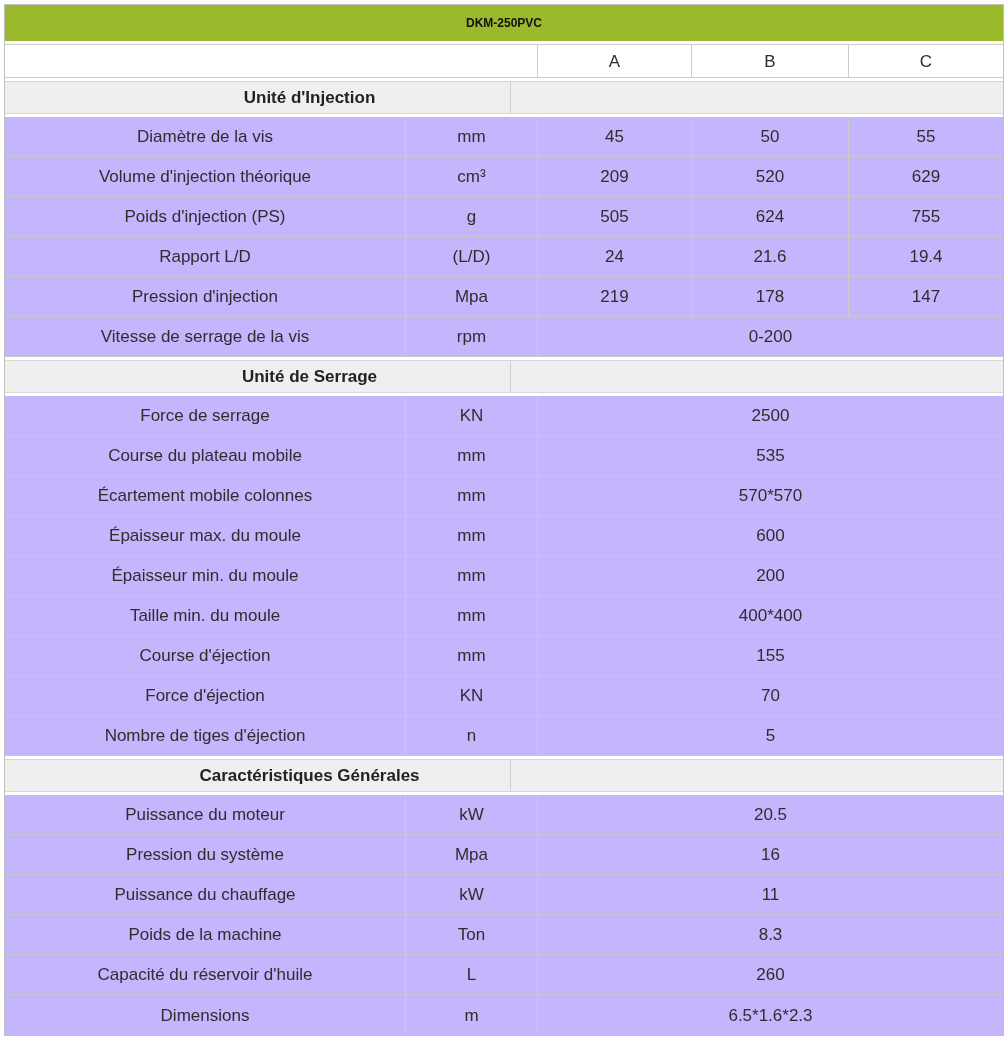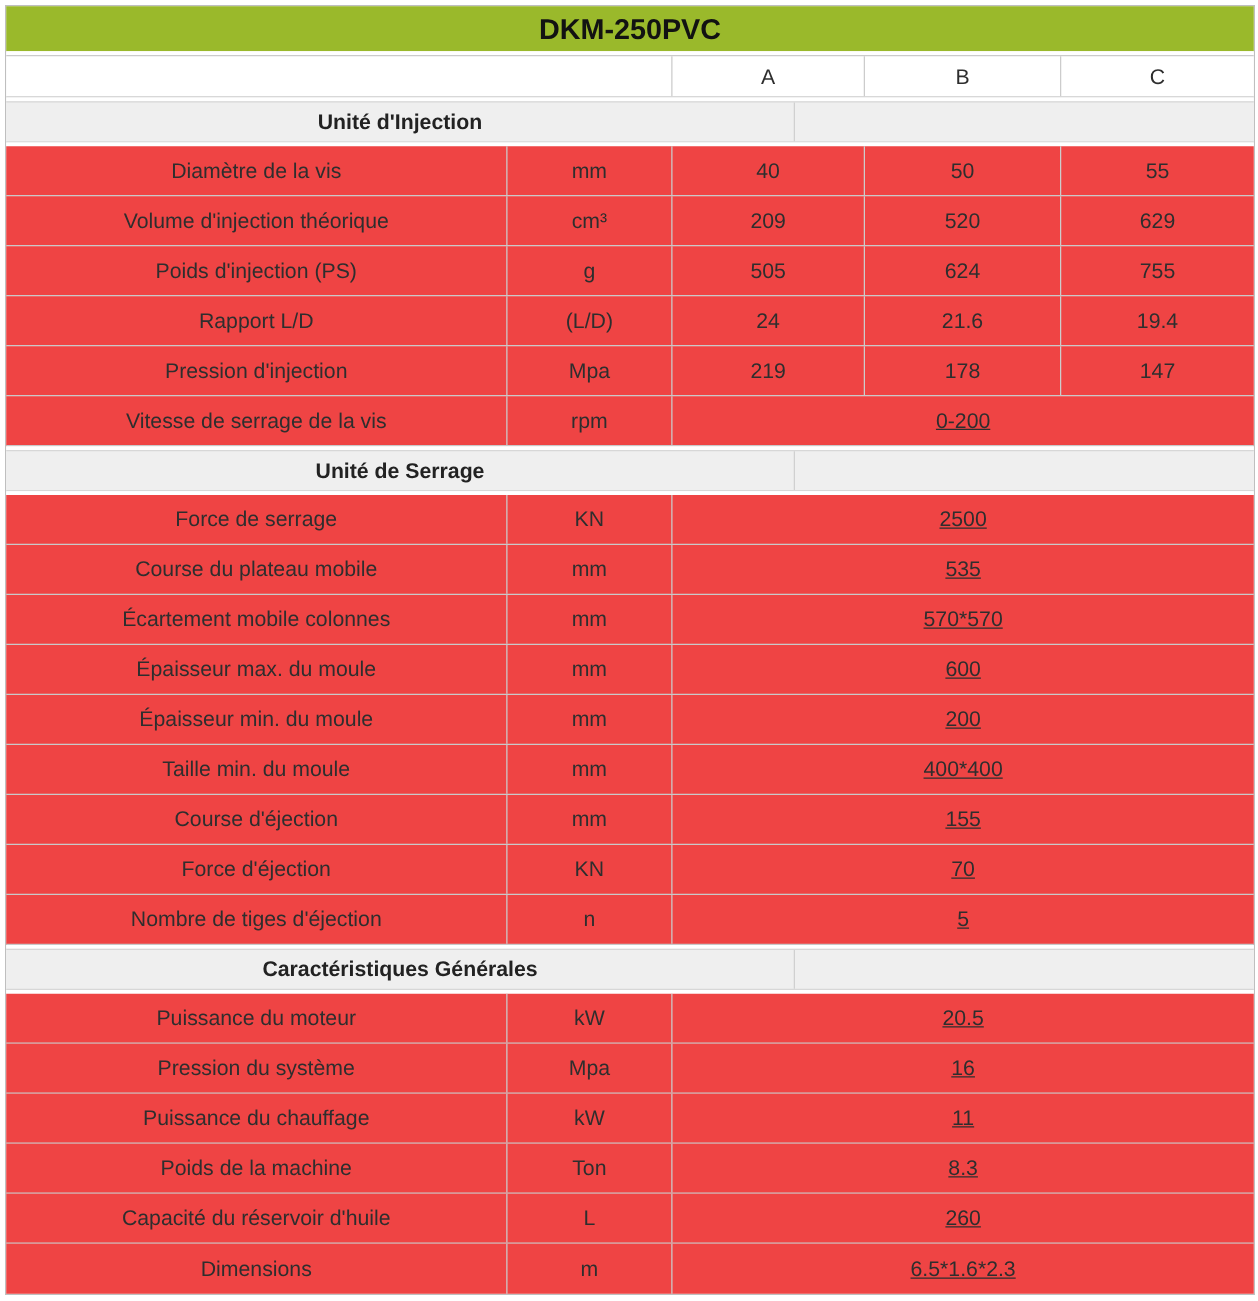--- a/index.html
+++ b/index.html
@@ -36,66 +36,66 @@
     text-align: center;
   }
   
   .row-title {
     height: 36px;
     background: #9ab92b;
     justify-content: center;
   }
   .row-title .cell {
     width: 100%;
-    font-size: 23px;
+    font-size: 12px;
     font-weight: bold;
     color: #121212;
   }
   
   .gap { height: 3px; background: #ffffff; }
   
   .row-colhdr {
     height: 34px;
     border-top: 1px solid #cbcbcb;
     border-bottom: 1px solid #cbcbcb;
     background: #ffffff;
   }
   
   .row-section {
     height: 33px;
     background: #efefef;
     border-top: 1px solid #d7d7d7;
     border-bottom: 1px solid #d7d7d7;
   }
   .row-section .section-left {
-    width: 631px;
+    width: 506px;
     border-right: 1px solid #d0d0d0;
-    justify-content: center;
+    justify-content: flex-end;
   }
   .section-label {
     width: 401px;
     text-align: center;
     font-weight: bold;
     font-size: 17px;
     color: #222222;
   }
   .row-section .section-right { flex: 1; }
   
   .row-data {
     height: 40px;
-    background: #ef4444;
+    background: #c4b5fd;
     border-bottom: 1px solid #c9c9c9;
   }
   .row-data:last-child { border-bottom: none; }
   .c-label   { width: 401px; border-right: 1px solid #cccccc; }
   .c-unit    { width: 132px; border-right: 1px solid #cccccc; }
   .c-a       { width: 154px; border-right: 1px solid #cccccc; }
   .c-b       { width: 157px; border-right: 1px solid #cccccc; }
   .c-c       { width: 154px; }
-  .c-val     { width: 465px; text-decoration: underline; }
+  .c-val     { width: 465px; }
   .c-hdrleft { width: 533px; border-right: 1px solid #cccccc; }
 </style>
 </head>
 <body>
 
 <div class="table-wrap">
 
   <div class="row row-title">
     <div class="cell">DKM-250PVC</div>
   </div>
@@ -116,21 +116,21 @@
       <span class="section-label">Unité d'Injection</span>
     </div>
     <div class="cell section-right"></div>
   </div>
 
   <div class="gap"></div>
 
   <div class="row row-data">
     <div class="cell c-label">Diamètre de la vis</div>
     <div class="cell c-unit">mm</div>
-    <div class="cell c-a">40</div>
+    <div class="cell c-a">45</div>
     <div class="cell c-b">50</div>
     <div class="cell c-c">55</div>
   </div>
   <div class="row row-data">
     <div class="cell c-label">Volume d'injection théorique</div>
     <div class="cell c-unit">cm³</div>
     <div class="cell c-a">209</div>
     <div class="cell c-b">520</div>
     <div class="cell c-c">629</div>
   </div>

